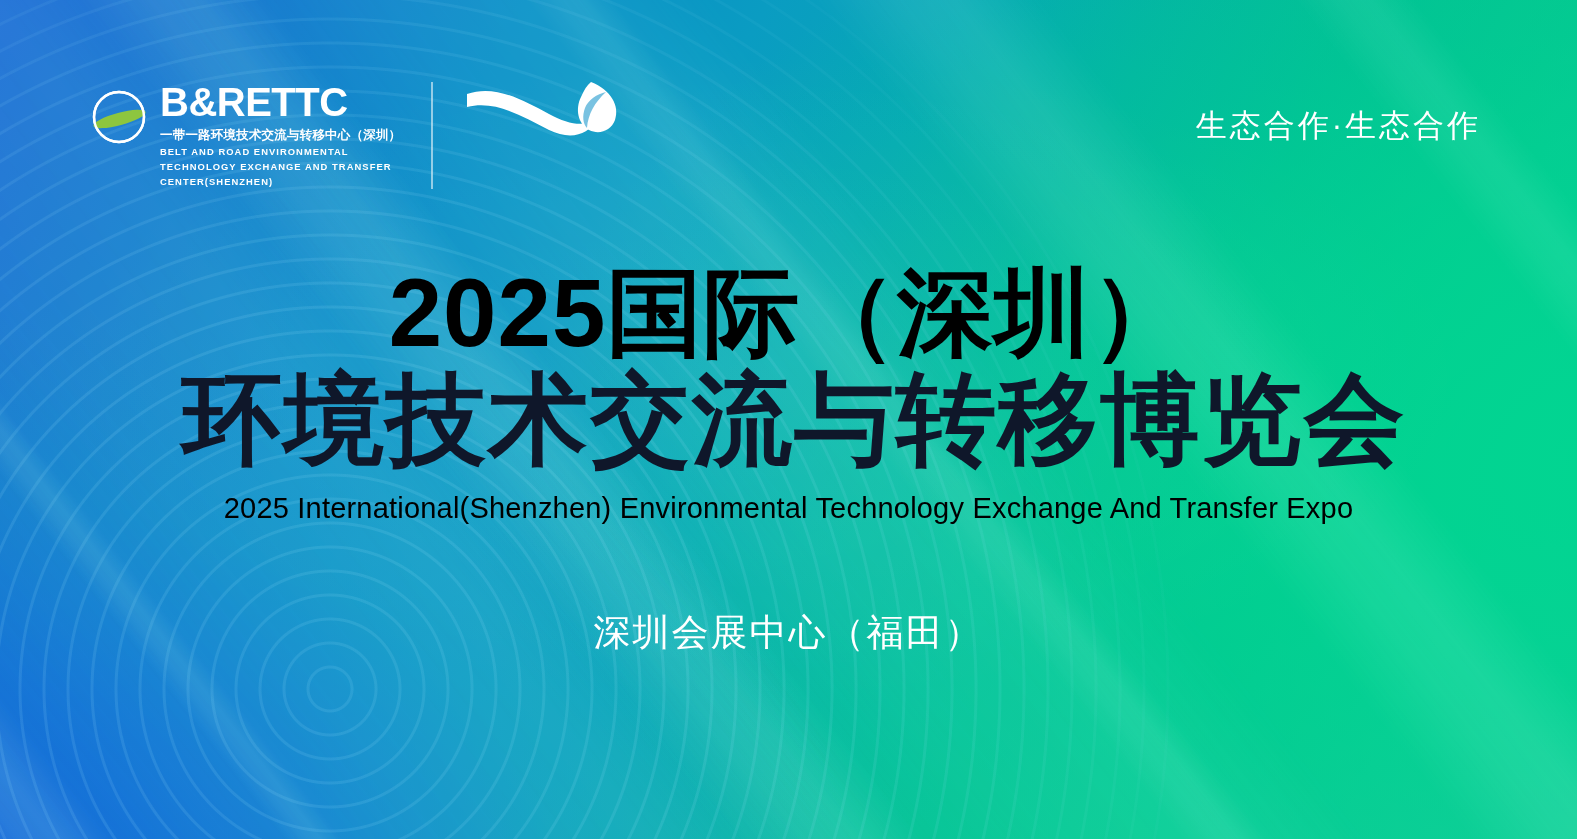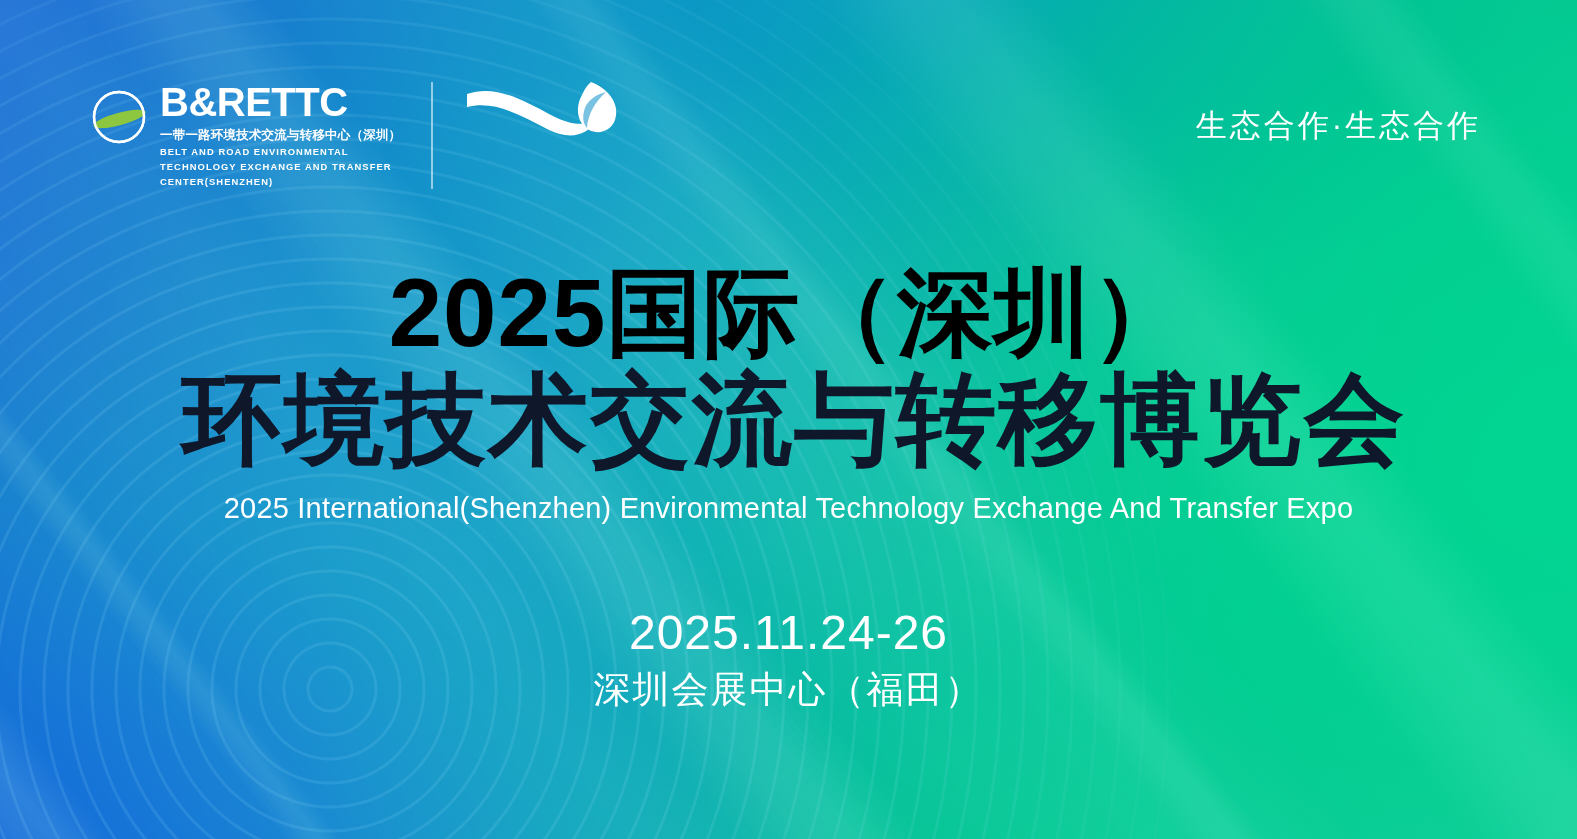--- a/index.html
+++ b/index.html
@@ -260,21 +260,21 @@
     font-weight:700;
     color:#0f172a;
     line-height:1.1;
     letter-spacing:2px;
     white-space:nowrap;
     padding-left:11px;
   }
   .subtitle-en{
     font-size:29px;
     font-weight:400;
-    color:#ffffff;
+    color:#000000;
     letter-spacing:0.2px;
     margin-top:18px;
     white-space:nowrap;
   }
 
   
   .date-block{
     position:absolute;
     left:0; right:0;
     top:605px;
@@ -362,18 +362,17 @@
 
     <div class="slogan">生态合作·生态合作</div>
 
     <div class="title-block">
       <div class="title-1">2025国际（深圳）</div>
       <div class="title-2">环境技术交流与转移博览会</div>
       <div class="subtitle-en">2025 International(Shenzhen) Environmental Technology Exchange And Transfer Expo</div>
     </div>
 
     <div class="date-block">
-      <div class="date-line">2025.11.24-26</div>
       <div class="venue-line">深圳会展中心（福田）</div>
     </div>
 
   </div>
 </div>
 
 </body></html>

